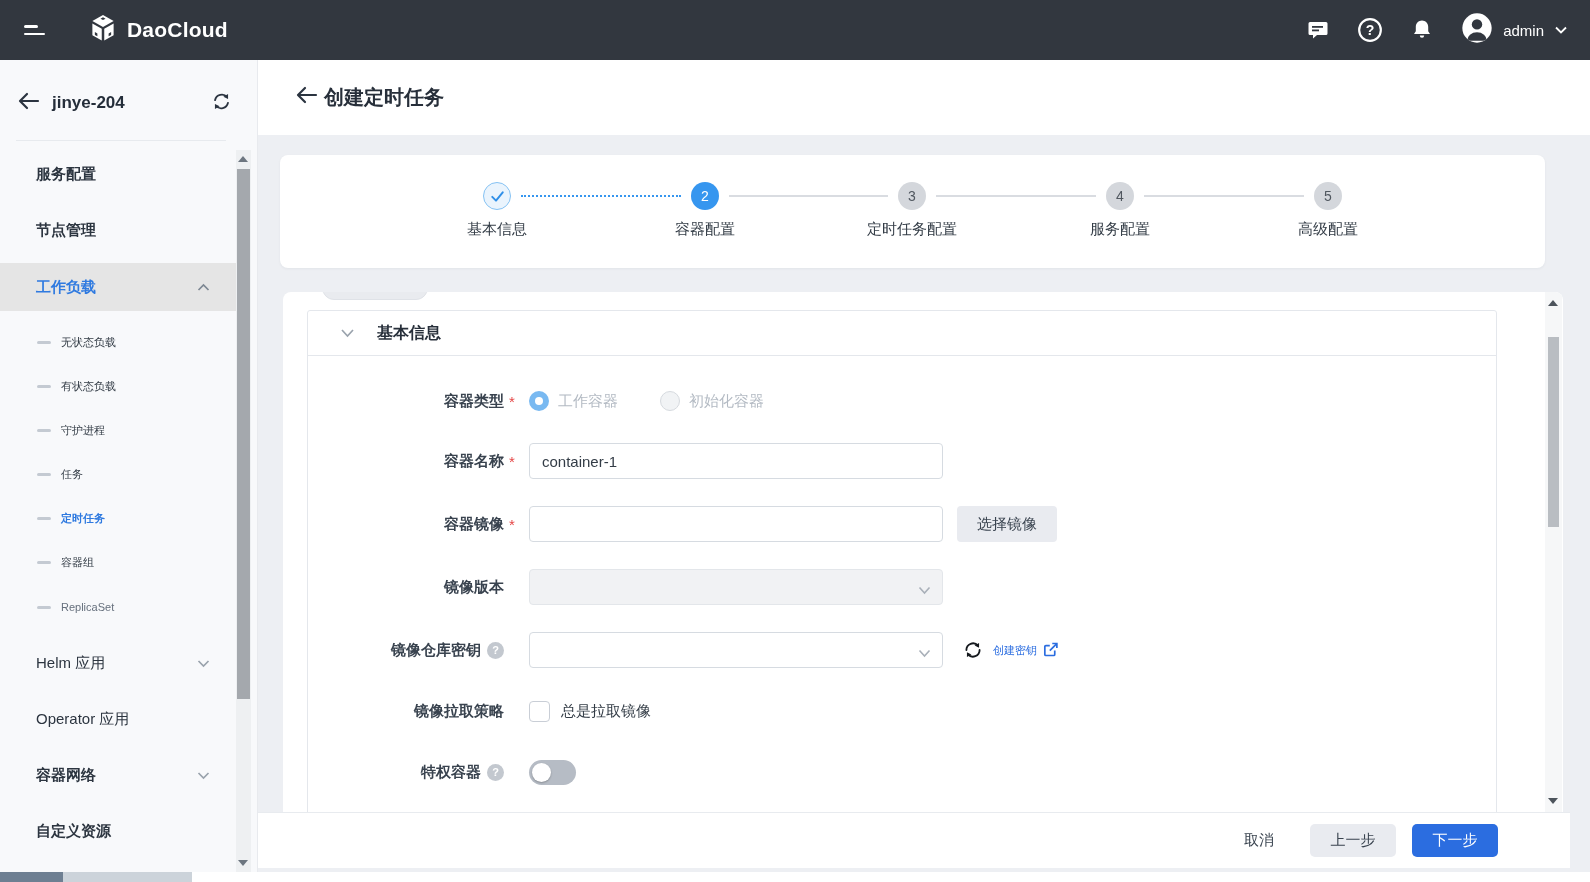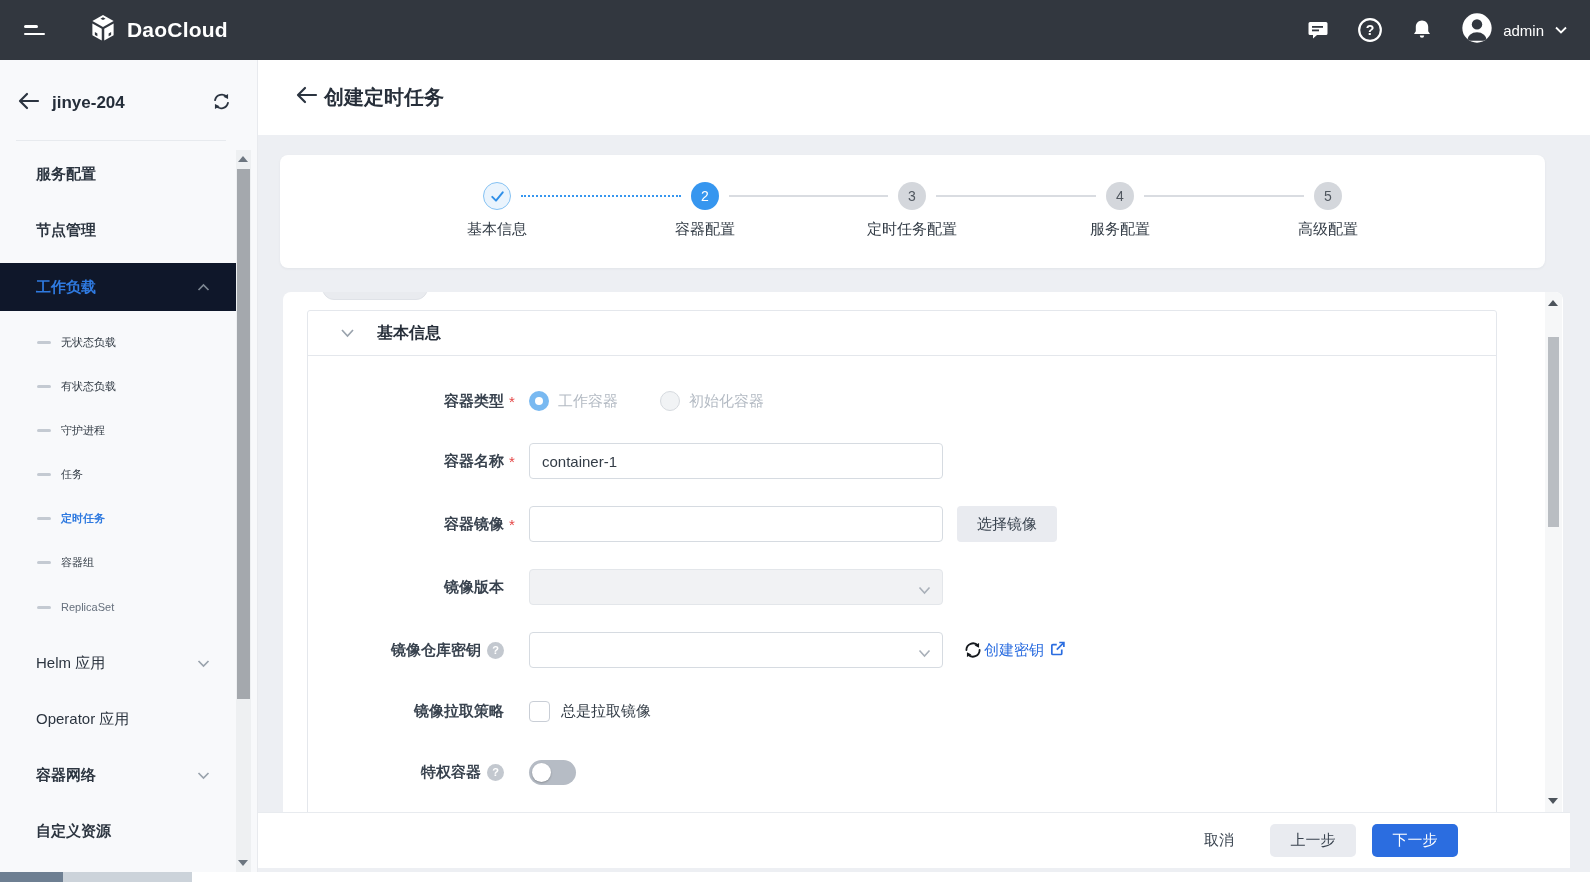--- a/index.html
+++ b/index.html
@@ -24,21 +24,21 @@
   #sidebar { position:absolute; left:0; top:60px; width:258px; height:812px; background:#f8f9fb;
     border-right:1px solid #e8eaee;text-align:right; }
   .sb-head { position:absolute; left:0; top:18px; width:258px; height:50px; display:flex; align-items:center; }
   .sb-back { margin-left:18px; cursor:pointer; }
   .sb-cluster { margin-left:12px; font-size:17px; font-weight:600; color:#252e3a; }
   .sb-switch { position:absolute; right:26px; cursor:pointer; }
   .sb-divider { position:absolute; left:16px; top:80px; width:210px; height:1px; background:#e7eaee; }
   .sb-item { position:absolute; left:0; width:236px; height:44px; display:flex; align-items:center; cursor:pointer; }
   .sb-item .lbl { font-size:15px; font-weight:600; color:#2c3540; margin-left:36px; }
   .sb-item.group .chev { position:absolute; right:26px; }
-  .sb-item.active-group { background:#0f172a; height:48px; }
+  .sb-item.active-group { background:#e5e5e5; height:48px; }
   .sb-item.active-group .lbl { color:#2f7ae0; }
   .sb-sub { position:absolute; left:0; width:236px; height:40px; display:flex; align-items:center; cursor:pointer; }
   .sb-sub .dash { width:14px; height:3px; border-radius:2px; background:#c4cad2; margin-left:37px; }
   .sb-sub .lbl { font-size:11px; font-weight:500; color:#333c46; margin-left:10px; }
   .sb-sub.active .lbl { color:#2f7ae0; font-weight:600; }
   .sb-sub.muted .lbl { color:#66707d; }
   
   .sb-scroll { position:absolute; left:236px; top:90px; width:15px; height:722px; background:#eef0f2; }
   .sb-scroll .thumb { position:absolute; left:1px; top:19px; width:13px; height:530px; background:#a4a8ad; }
   .tri-up { width:0; height:0; border-left:5px solid transparent; border-right:5px solid transparent;
@@ -98,32 +98,32 @@
   .radio.off { background:#f1f3f5; border:1px solid #d6dadf; }
   .radio-lbl { font-size:15px; color:#b3bac3; margin-left:9px;text-align:center; }
   .radio-opt { display:flex; align-items:center; margin-right:42px; cursor:default; }
   .help { width:17px; height:17px; border-radius:50%; background:#c3c8cf; color:#fff; font-size:11px;
     font-weight:bold; display:flex; align-items:center; justify-content:center; cursor:pointer; }
   .cbx { width:21px; height:21px; border:1px solid #c9ced6; border-radius:4px; background:#fff; cursor:pointer; }
   .cbx-lbl { font-size:15px; color:#333c46; margin-left:11px;text-align:right; }
   .toggle { width:47px; height:25px; border-radius:13px; background:#b6bcc5; position:relative; cursor:pointer; }
   .toggle .knob { position:absolute; left:3px; top:3px; width:19px; height:19px; border-radius:50%;
     background:#fff; box-shadow:0 1px 2px rgba(0,0,0,.25); }
-  .link { font-size:15px; color:#2b6de0; margin-left:0; cursor:pointer; display:flex; align-items:center; gap:5px; }
+  .link { font-size:11px; color:#2b6de0; margin-left:9px; cursor:pointer; display:flex; align-items:center; gap:5px; }
   .refresh-btn { margin-left:19px; cursor:pointer; display:flex; }
 
   
   .main-scroll { position:absolute; right:1px; top:0; width:17px; height:520px; background:#f6f7f8; }
   .main-scroll .thumb { position:absolute; left:3px; top:45px; width:11px; height:190px; background:#b9bdc2; }
   .main-scroll .tri-up { border-bottom-color:#4d545c; left:3px; top:8px; }
   .main-scroll .tri-down { border-top-color:#4d545c; left:3px; bottom:8px; }
 
   
   #footer { position:absolute; left:258px; top:812px; width:1312px; height:56px; background:#fff;
-    border-top:1px solid #e8ebef; display:flex; align-items:center; justify-content:flex-end; padding-right:112px; }
+    border-top:1px solid #e8ebef; display:flex; align-items:center; justify-content:flex-end; padding-right:72px; }
   .f-cancel { font-size:15px; color:#39434f; cursor:pointer; margin-right:36px; }
   .btn-prev { width:86px; height:33px; background:#e9ebf0; border:none; border-radius:5px;
     font-size:15px; color:#39434f; font-family:inherit; cursor:pointer; margin-right:16px; }
   .btn-next { width:86px; height:33px; background:#2b6de0; border:none; border-radius:5px;
     font-size:15px; color:#fff; font-family:inherit; cursor:pointer; }
 </style>
 </head>
 <body>
 
 <div id="topbar">

